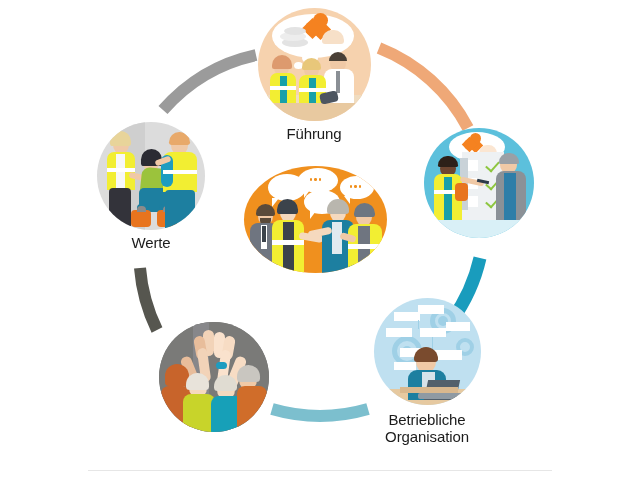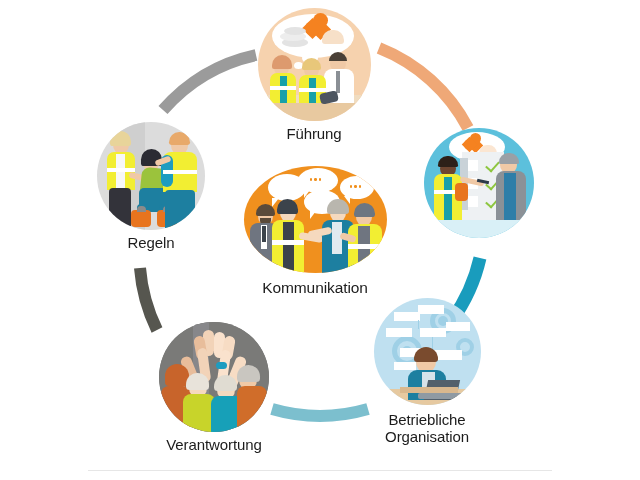--- a/index.html
+++ b/index.html
@@ -303,21 +303,20 @@
 
         <div class="sh cc" style="left:58px; top:58px; width:18px; height:20px; background:#f5d9be;"></div>
         <div class="sh" style="left:55px; top:53px; width:23px; height:16px; background:#e0dcd2; border-radius:12px 12px 4px 4px;"></div>
         <div class="sh" style="left:52px; top:74px; width:32px; height:36px; background:#17a0b8; border-radius:8px 8px 0 0;"></div>
 
         <div class="sh cc" style="left:80px; top:48px; width:18px; height:20px; background:#f0c9a6;"></div>
         <div class="sh" style="left:78px; top:43px; width:23px; height:17px; background:#c9c6c0; border-radius:12px 12px 4px 4px;"></div>
         <div class="sh" style="left:78px; top:64px; width:30px; height:46px; background:#d06d2a; border-radius:8px 8px 0 0;"></div>
       </div>
     </div>
-    <div class="node-label">Verantwortung</div>
   </div>
 
   <div class="node" id="node-lernen">
     <div class="node-circle" style="background:#dcdcdc;">
       <div class="scene">
         <div class="sh" style="left:24px; top:0; width:24px; height:108px; background:#cfcfcf;"></div>
 
         <div class="sh cc" style="left:16px; top:14px; width:16px; height:18px; background:#f0c9a6;"></div>
         <div class="sh" style="left:13px; top:9px; width:21px; height:15px; background:#e8d49a; border-radius:11px 11px 3px 3px;"></div>
         <div class="sh" style="left:10px; top:30px; width:28px; height:38px; background:#f2ee32; border-radius:7px 7px 0 0;"></div>
@@ -340,21 +339,21 @@
 
         <div class="sh cc" style="left:74px; top:14px; width:17px; height:19px; background:#f0c9a6;"></div>
         <div class="sh" style="left:72px; top:10px; width:21px; height:13px; background:#e8a96a; border-radius:11px 11px 3px 3px;"></div>
         <div class="sh" style="left:66px; top:30px; width:34px; height:40px; background:#f2ee32; border-radius:8px 8px 0 0;"></div>
         <div class="sh" style="left:64px; top:33px; width:12px; height:32px; background:#1d9cc0; border-radius:6px;"></div>
         <div class="sh" style="left:66px; top:48px; width:34px; height:4px; background:#ffffff;"></div>
         <div class="sh" style="left:68px; top:68px; width:30px; height:38px; background:#1d7fa0; border-radius:4px 4px 0 0;"></div>
         <div class="sh" style="left:58px; top:36px; width:16px; height:6px; background:#f0c9a6; border-radius:3px; transform:rotate(-20deg);"></div>
       </div>
     </div>
-    <div class="node-label">Regeln</div>
+    <div class="node-label">Werte</div>
   </div>
 
   <div class="node" id="node-kommunikation">
     <div class="node-circle" style="background:#f0901e;">
       <div class="scene">
 
         <div class="bubble" style="left:24px; top:8px; width:38px; height:27px;"></div>
         <div class="bubble-tail" style="left:28px; top:32px; border-width:9px 7px 0 0; border-color:#ffffff transparent transparent transparent;"></div>
 
         <div class="bubble" style="left:54px; top:2px; width:40px; height:25px;"></div>
@@ -397,17 +396,16 @@
         <div class="sh" style="left:64px; top:63px; width:24px; height:7px; background:#f5d9be; border-radius:4px; transform:rotate(-12deg);"></div>
 
         <div class="sh cc" style="left:112px; top:42px; width:16px; height:18px; background:#f0c9a6;"></div>
         <div class="sh" style="left:110px; top:37px; width:21px; height:14px; background:#6d7681; border-radius:11px 11px 3px 3px;"></div>
         <div class="sh" style="left:104px; top:58px; width:34px; height:49px; background:#f2ee32; border-radius:8px 8px 0 0;"></div>
         <div class="sh" style="left:114px; top:60px; width:12px; height:47px; background:#6f7580;"></div>
         <div class="sh" style="left:104px; top:78px; width:34px; height:5px; background:#ffffff;"></div>
         <div class="sh" style="left:96px; top:68px; width:16px; height:7px; background:#f0c9a6; border-radius:4px; transform:rotate(16deg);"></div>
       </div>
     </div>
-    <div class="node-label">Kommunikation</div>
   </div>
 
   <div class="bottom-rule"></div>
 </div>
 
 </body></html>

